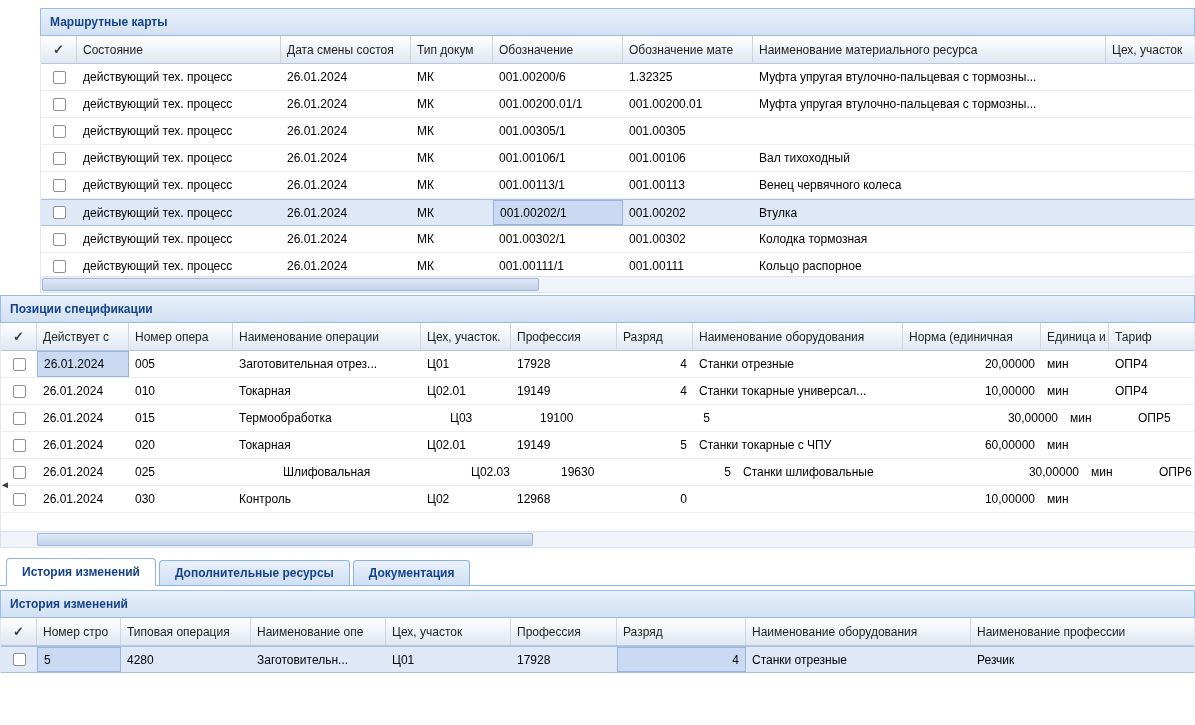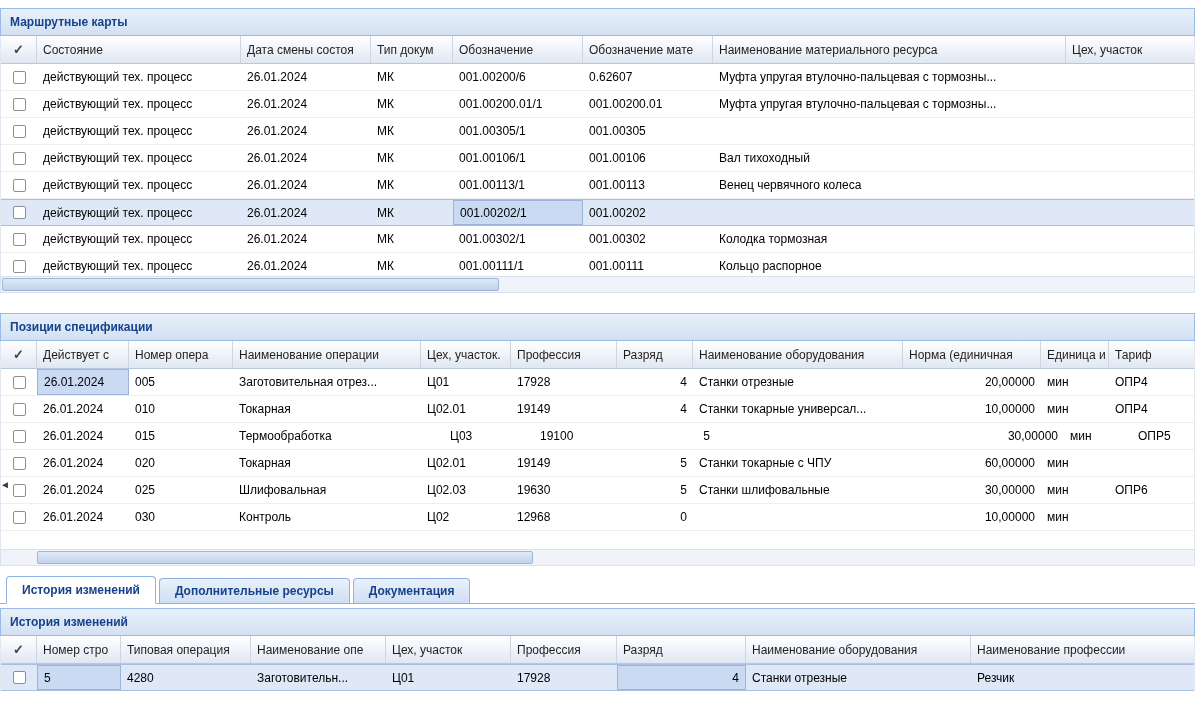--- a/index.html
+++ b/index.html
@@ -69,21 +69,21 @@
     border:1px solid #d9e2ee;
   }
   .hthumb {
     position:absolute; top:1px; height:13px;
     background:linear-gradient(#e0e9f6,#c2d3ea);
     border:1px solid #9fb6d8; border-radius:2px;
   }
   .mid-filler { height:18px; background:#fff; border-left:1px solid #e2e8f1; border-right:1px solid #e2e8f1; }
 
   
-  .panel-top   { margin-bottom:20px; }
+  .panel-top   { margin-bottom:2px;padding-left:40px; }
   .panel-mid   { margin-bottom:10px; }
 
   
   .tabstrip {
     display:flex; align-items:flex-end; gap:3px;
     height:28px; padding-left:6px;
     border-bottom:1px solid #8db2e3;
     margin-bottom:4px;
   }
   .tab {
@@ -134,21 +134,21 @@
         </div>
         <div class="g-body">
           <div class="g-row">
             <div class="g-cell g-check" style="width: 36px;">
               <span class="chk"></span>
             </div>
             <div class="g-cell" style="width: 204px;">действующий тех. процесс</div>
             <div class="g-cell" style="width: 130px;">26.01.2024</div>
             <div class="g-cell" style="width: 82px;">МК</div>
             <div class="g-cell" style="width: 130px;">001.00200/6</div>
-            <div class="g-cell" style="width: 130px;">0.62607</div>
+            <div class="g-cell" style="width: 130px;">1.32325</div>
             <div class="g-cell" style="width: 353px;">Муфта упругая втулочно-пальцевая с тормозны...</div>
             <div class="g-cell" style="width: 130px;"></div>
           </div>
           <div class="g-row">
             <div class="g-cell g-check" style="width: 36px;">
               <span class="chk"></span>
             </div>
             <div class="g-cell" style="width: 204px;">действующий тех. процесс</div>
             <div class="g-cell" style="width: 130px;">26.01.2024</div>
             <div class="g-cell" style="width: 82px;">МК</div>
@@ -194,20 +194,21 @@
           </div>
           <div class="g-row sel">
             <div class="g-cell g-check" style="width: 36px;">
               <span class="chk"></span>
             </div>
             <div class="g-cell" style="width: 204px;">действующий тех. процесс</div>
             <div class="g-cell" style="width: 130px;">26.01.2024</div>
             <div class="g-cell" style="width: 82px;">МК</div>
             <div class="g-cell cellsel" style="width: 130px;">001.00202/1</div>
             <div class="g-cell" style="width: 130px;">001.00202</div>
+            <div class="g-cell" style="width: 353px;">Втулка</div>
             <div class="g-cell" style="width: 130px;"></div>
           </div>
           <div class="g-row">
             <div class="g-cell g-check" style="width: 36px;">
               <span class="chk"></span>
             </div>
             <div class="g-cell" style="width: 204px;">действующий тех. процесс</div>
             <div class="g-cell" style="width: 130px;">26.01.2024</div>
             <div class="g-cell" style="width: 82px;">МК</div>
             <div class="g-cell" style="width: 130px;">001.00302/1</div>
@@ -314,21 +315,21 @@
             <div class="g-cell r" style="width: 138px;">60,00000</div>
             <div class="g-cell" style="width: 68px;">мин</div>
             <div class="g-cell" style="width: 87px;"></div>
           </div>
           <div class="g-row">
             <div class="g-cell g-check" style="width: 36px;">
               <span class="chk"></span>
             </div>
             <div class="g-cell" style="width: 92px;">26.01.2024</div>
             <div class="g-cell" style="width: 104px;">025</div>
-            <div class="g-cell" style="width: 188px;">Шлифовальная</div>
+            <div class="g-cell" style="width: 188px; margin-left: 44px;">Шлифовальная</div>
             <div class="g-cell" style="width: 90px;">Ц02.03</div>
             <div class="g-cell" style="width: 106px;">19630</div>
             <div class="g-cell r" style="width: 76px;">5</div>
             <div class="g-cell" style="width: 210px;">Станки шлифовальные</div>
             <div class="g-cell r" style="width: 138px;">30,00000</div>
             <div class="g-cell" style="width: 68px;">мин</div>
             <div class="g-cell" style="width: 87px;">ОПР6</div>
           </div>
           <div class="g-row">
             <div class="g-cell g-check" style="width: 36px;">

